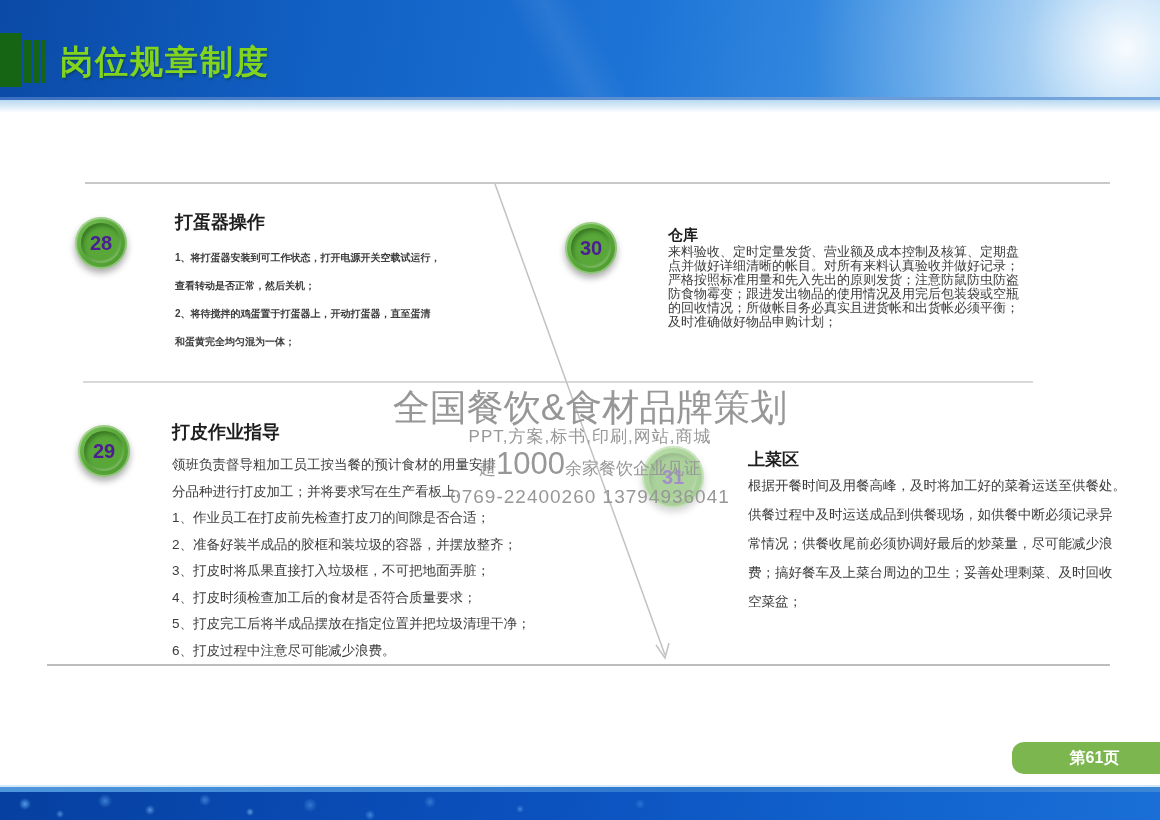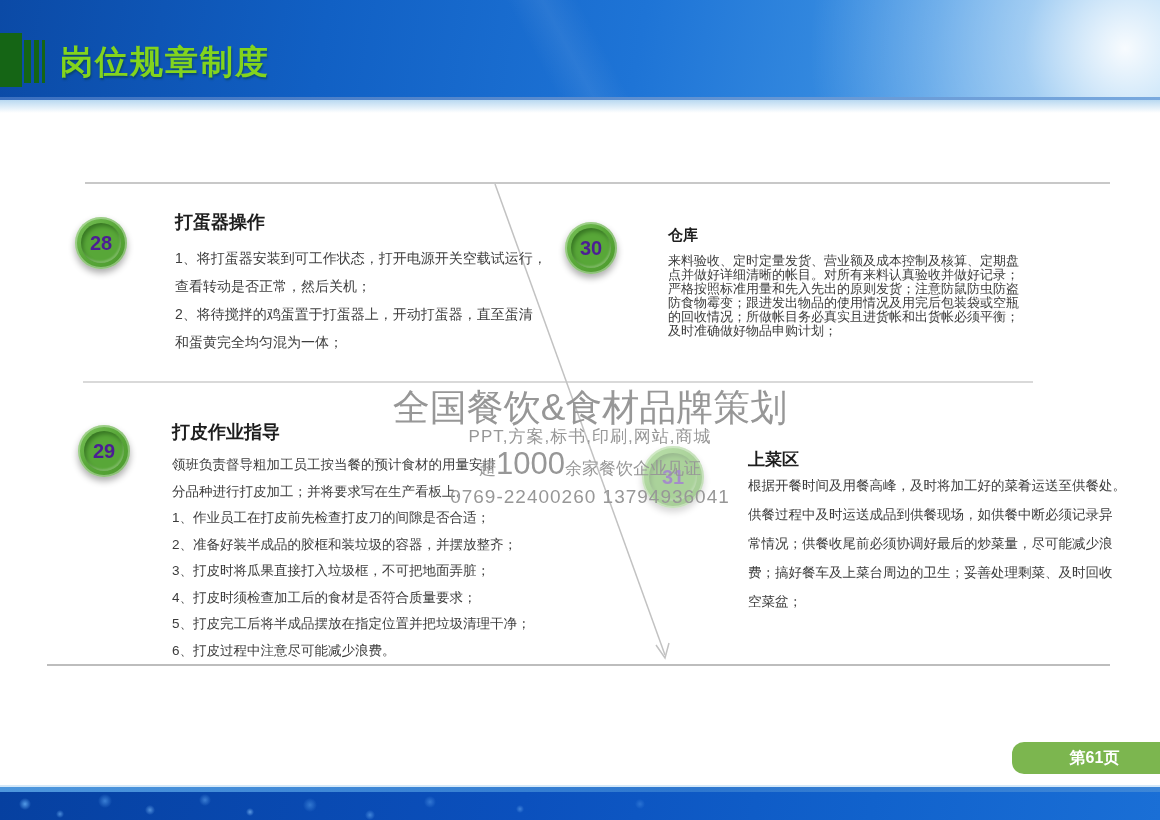--- a/index.html
+++ b/index.html
@@ -45,24 +45,24 @@
   .badge.b29{left:78px;top:425px;}
   .badge.b31{left:642px;top:446px;width:62px;height:62px;opacity:.5;text-align:right;}
   .badge.b31 .badge-inner{width:48px;height:48px;}
 
   
   .sec-title{margin:0;color:#1d1d1d;font-weight:bold;}
   .body-line{color:#3c3c3c;}
 
   .sec28{position:absolute;left:175px;top:210px;width:360px;}
   .sec28 .sec-title{font-size:18px;margin-bottom:10px;}
-  .sec28 .body-line{font-size:14px;line-height:28px;white-space:nowrap;}
+  .sec28 .body-line{font-size:10px;line-height:28px;white-space:nowrap;font-weight:bold;}
 
   .sec30{position:absolute;left:668px;top:226px;width:380px;}
-  .sec30 .sec-title{font-size:15px;margin-bottom:9px;}
+  .sec30 .sec-title{font-size:15px;margin-bottom:0;}
   .sec30 .body-line{font-size:13px;line-height:14px;white-space:nowrap;}
 
   .sec29{position:absolute;left:172px;top:420px;width:360px;}
   .sec29 .sec-title{font-size:18px;margin-bottom:8px;}
   .sec29 .body-line{font-size:13.5px;line-height:26.5px;white-space:nowrap;}
 
   .sec31{position:absolute;left:748px;top:448px;width:370px;}
   .sec31 .sec-title{font-size:17px;}
   .sec31 .body-line{font-size:13.5px;line-height:29px;white-space:nowrap;}
 

